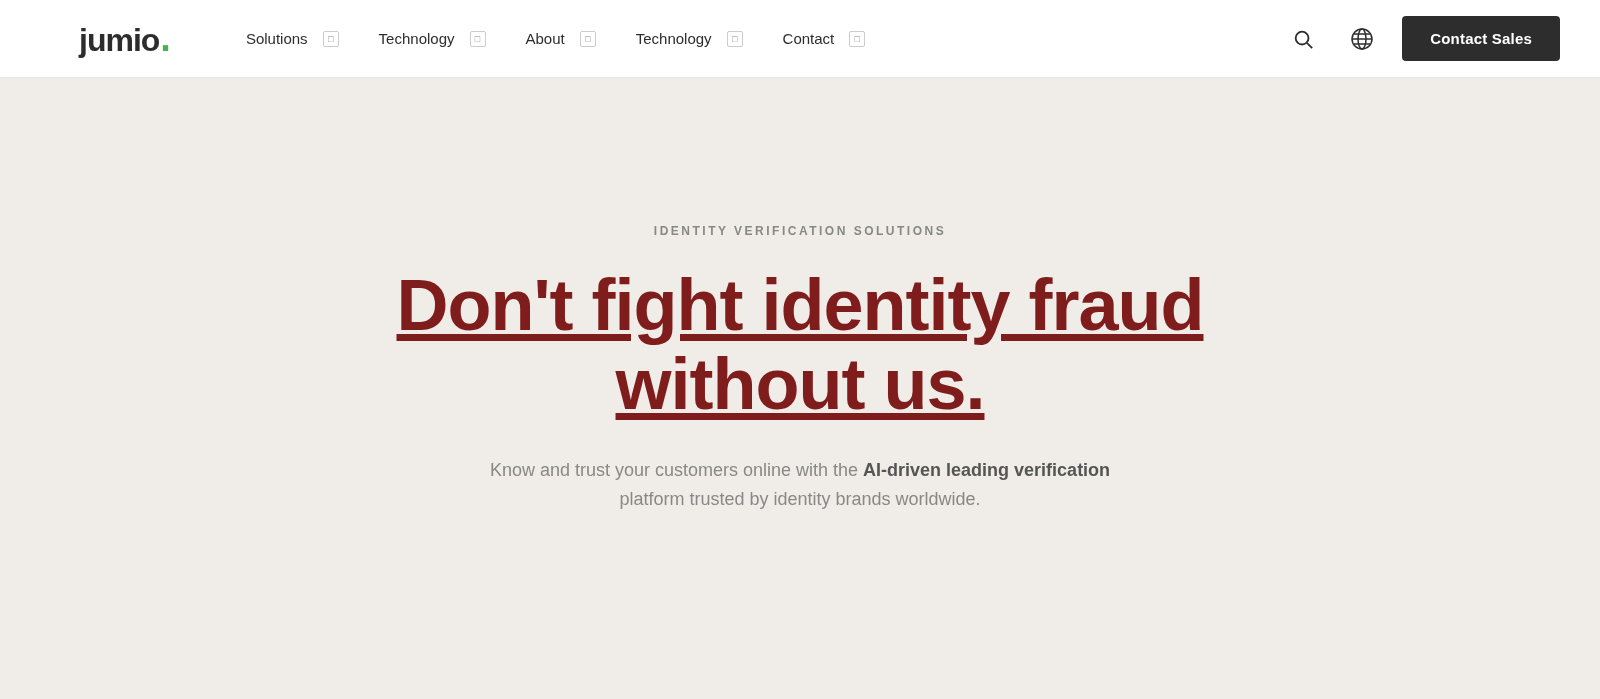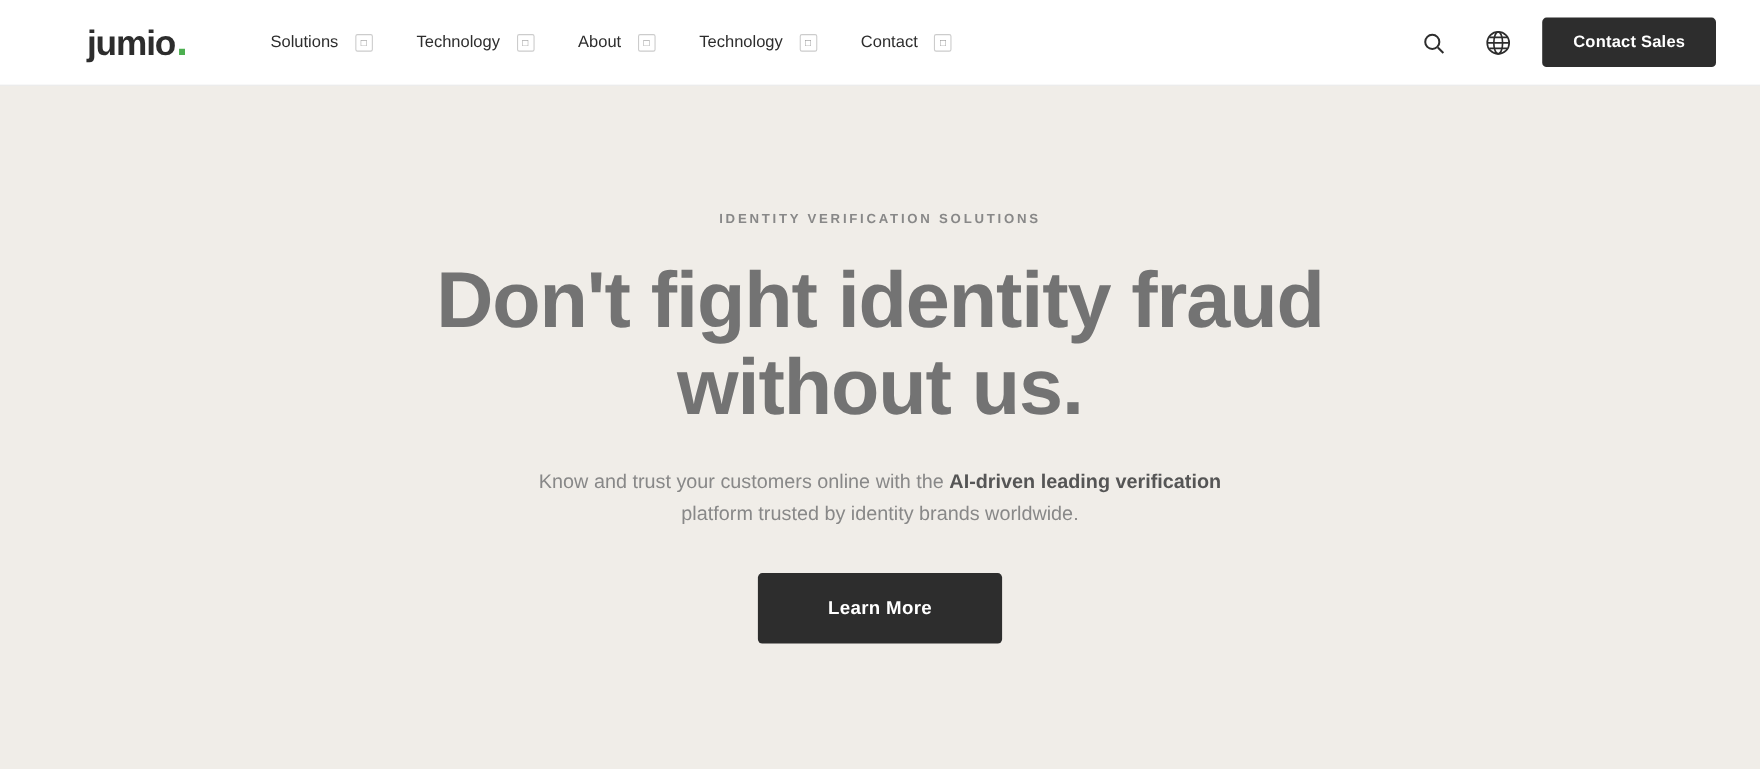--- a/index.html
+++ b/index.html
@@ -158,25 +158,26 @@
       font-weight: 600;
       letter-spacing: 2.5px;
       color: #888888;
       text-transform: uppercase;
       margin-bottom: 28px;
     }
 
     .hero-headline {
       font-size: 72px;
       font-weight: 800;
-      color: #737373;
+      color: #7f1d1d;
       line-height: 1.1;
       max-width: 860px;
       margin-bottom: 32px;
       letter-spacing: -1px;
+      text-decoration: underline;
     }
 
     .hero-subtext {
       font-size: 18px;
       color: #888888;
       max-width: 640px;
       line-height: 1.6;
       margin-bottom: 40px;
     }
 
@@ -251,14 +252,13 @@
     <button class="contact-sales-btn">Contact Sales</button>
   </div>
 </header>
 
 <section class="hero">
   <p class="hero-eyebrow">IDENTITY VERIFICATION SOLUTIONS</p>
   <h1 class="hero-headline">Don't fight identity fraud without us.</h1>
   <p class="hero-subtext">
     <span>Know and trust your customers online with the </span><strong>AI-driven leading verification</strong><span> platform trusted by identity brands worldwide.</span>
   </p>
-  <button class="learn-more-btn">Learn More</button>
 </section>
 
 </body></html>

